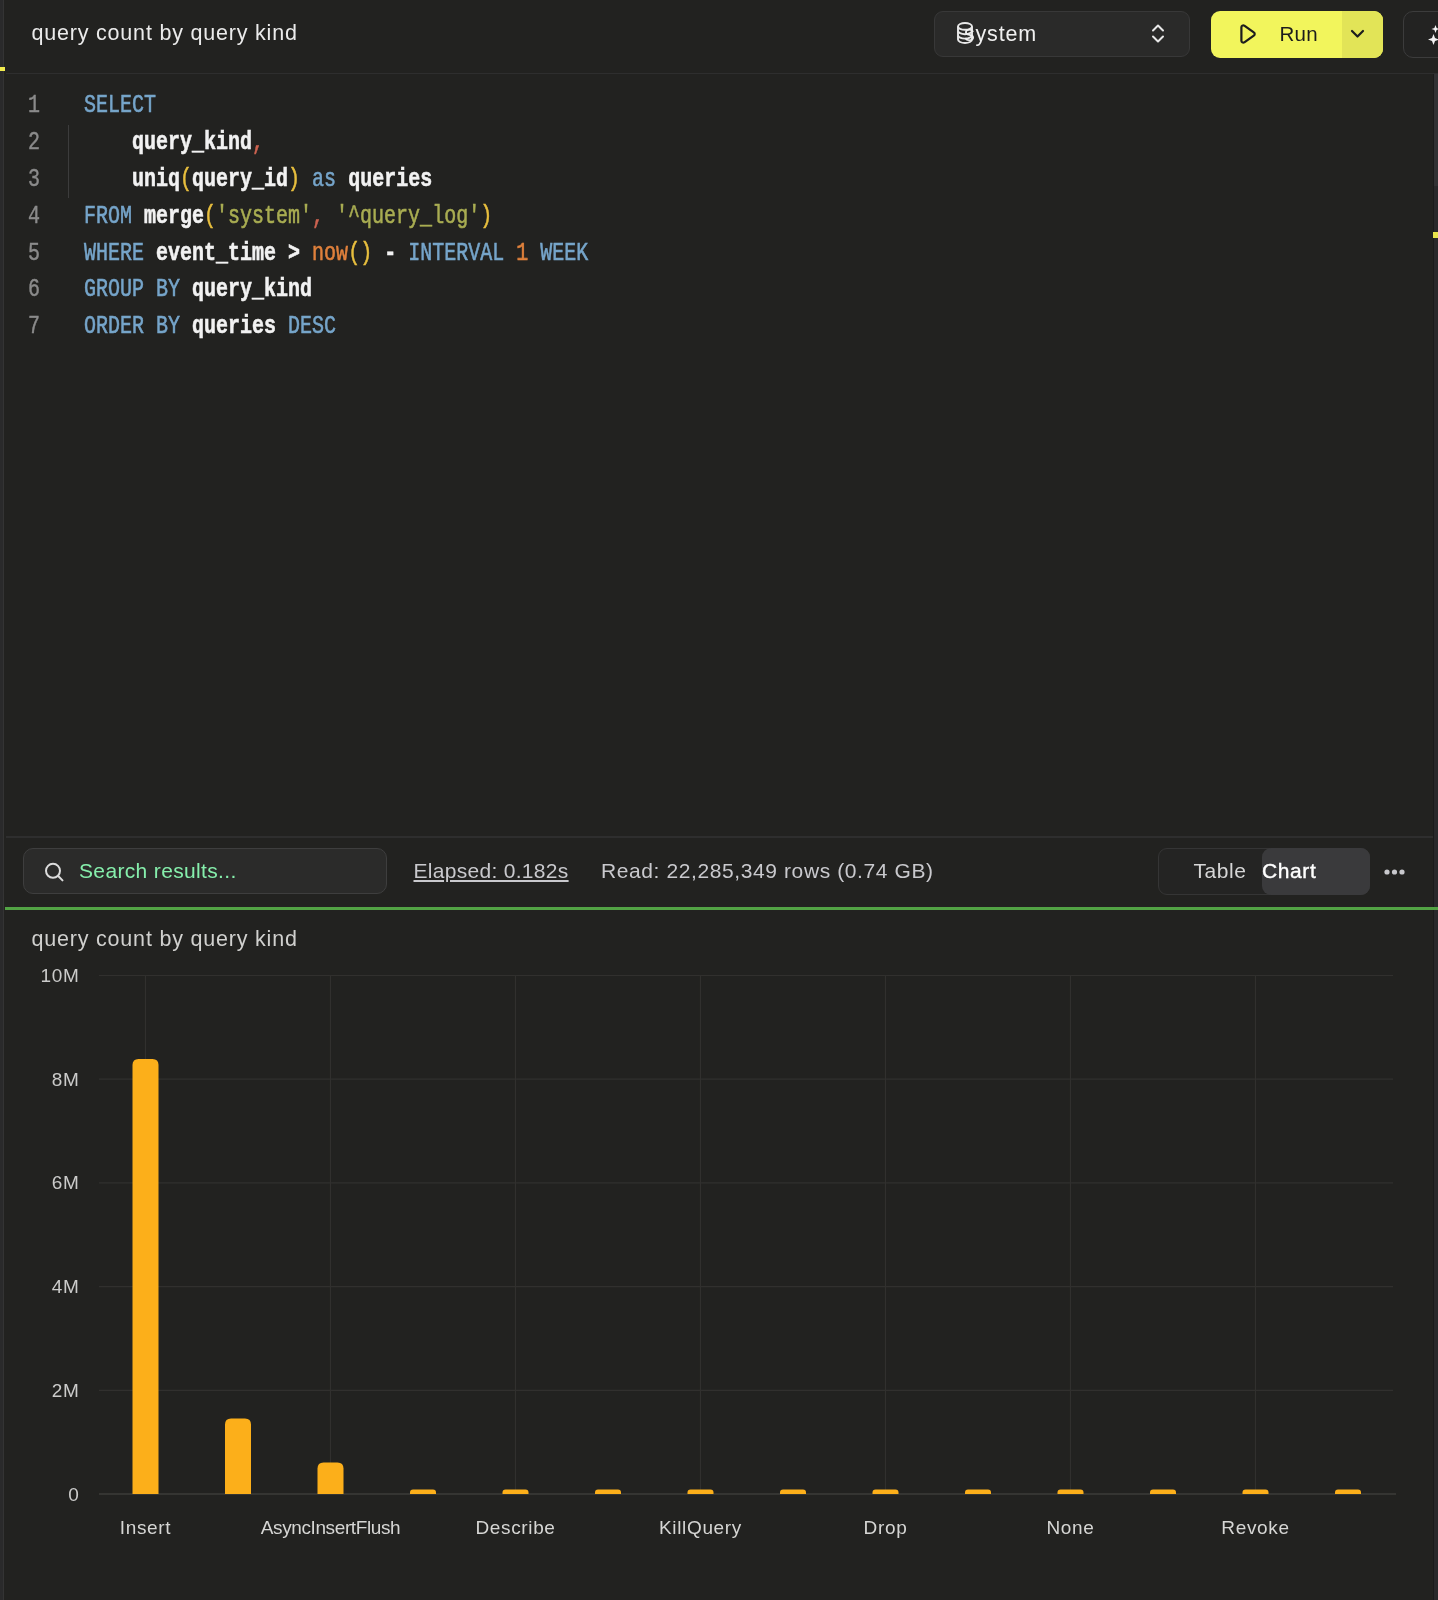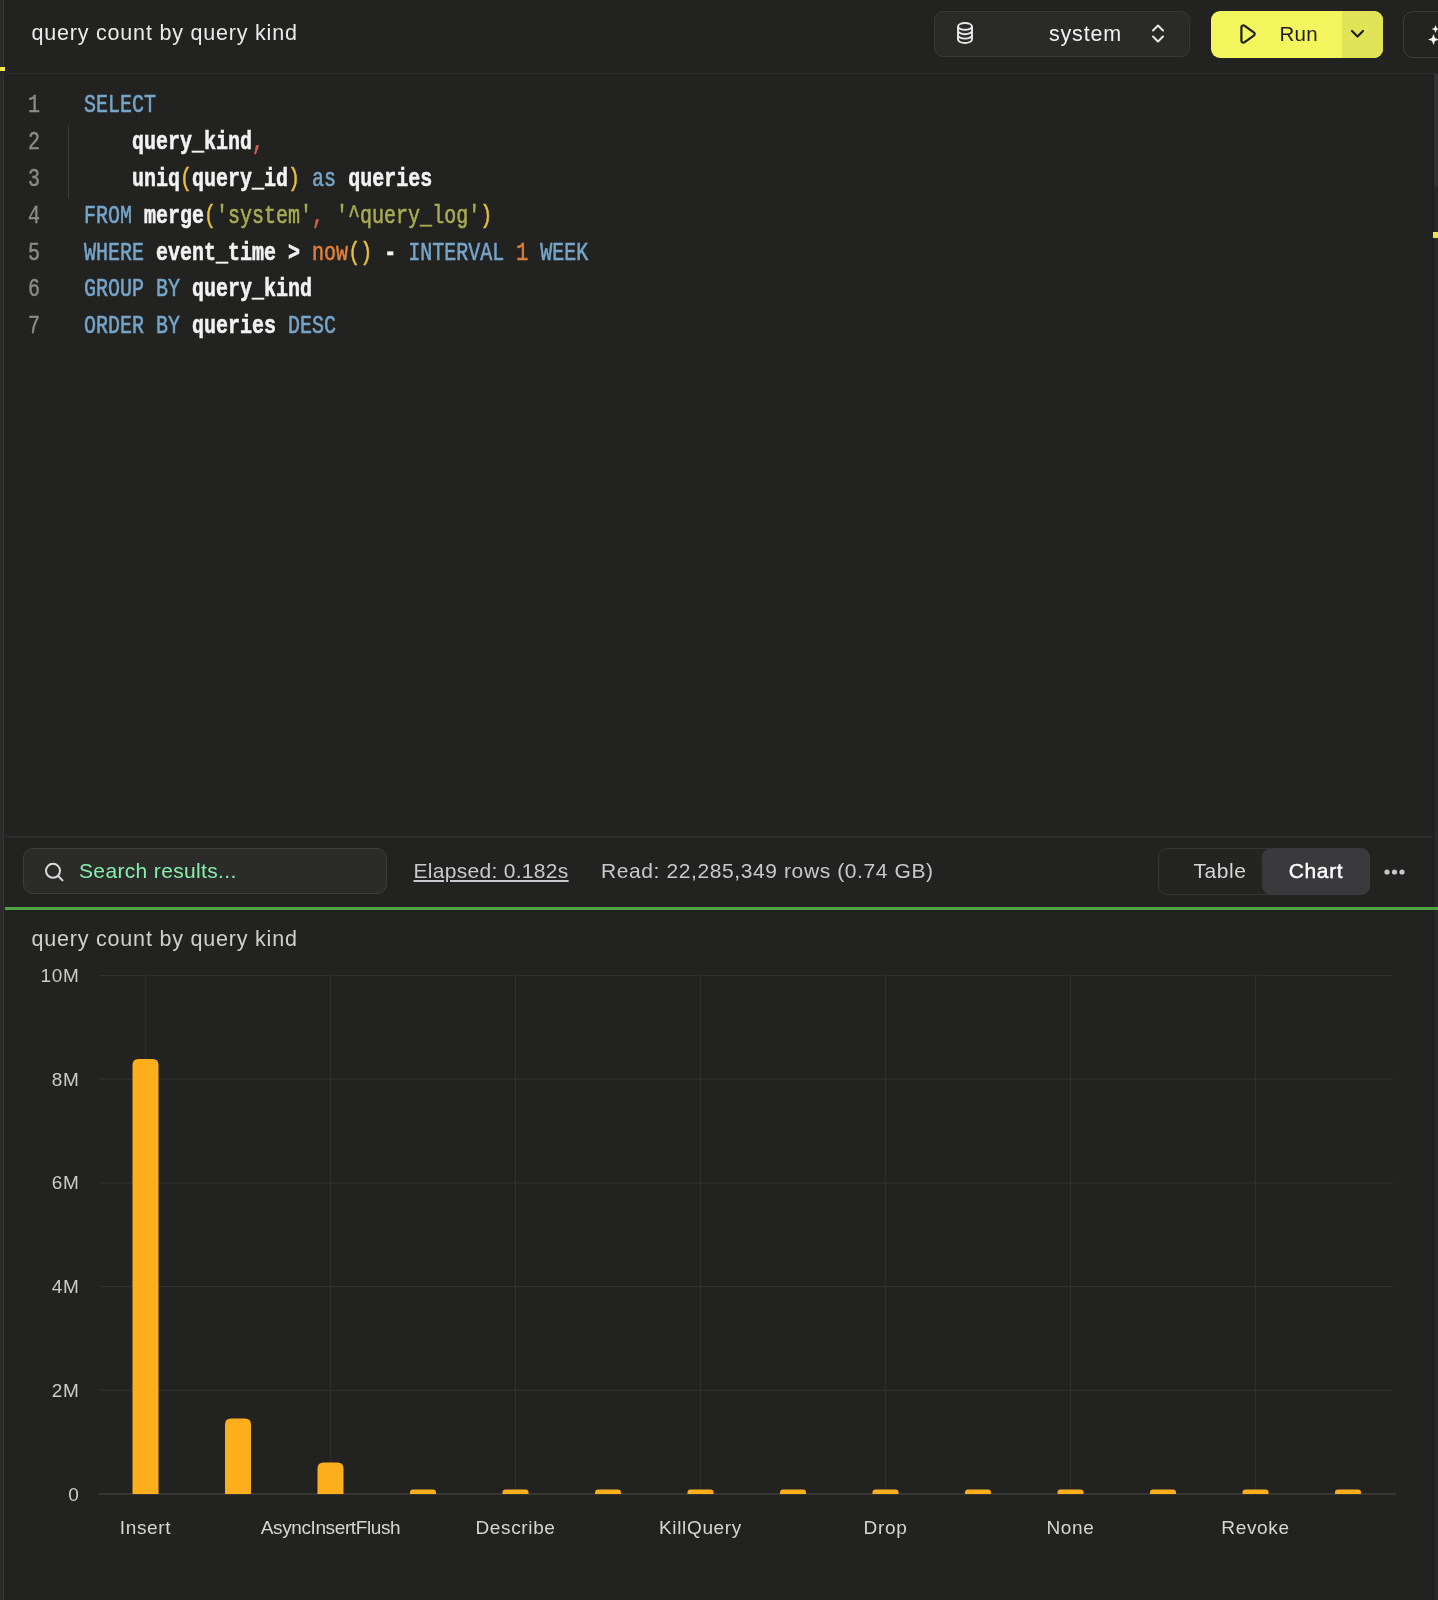--- a/index.html
+++ b/index.html
@@ -19,21 +19,21 @@
 
 <div class="abs" style="left:934px;top:11px;width:256px;height:46px;background:#2a2a29;border:1px solid #383838;border-radius:9px;"></div>
 <svg class="abs" style="left:956px;top:22px;" width="18" height="22" viewBox="0 0 18 22">
   <g fill="none" stroke="#e8e8e8" stroke-width="1.9">
     <ellipse cx="9" cy="4.4" rx="7" ry="3.4"></ellipse>
     <path d="M2 4.4 v4.4 c0 1.9 3.1 3.4 7 3.4 s7 -1.5 7 -3.4 v-4.4"></path>
     <path d="M2 8.8 v4.4 c0 1.9 3.1 3.4 7 3.4 s7 -1.5 7 -3.4 v-4.4"></path>
     <path d="M2 13.2 v4.4 c0 1.9 3.1 3.4 7 3.4 s7 -1.5 7 -3.4 v-4.4"></path>
   </g>
 </svg>
-<div class="abs" style="left:1049px;top:21.5px;font-size:21.5px;letter-spacing:0.8px;color:#f0f0f0;">system</div>
+<div class="abs" style="left:964px;top:21.5px;font-size:21.5px;letter-spacing:0.8px;color:#f0f0f0;">system</div>
 <svg class="abs" style="left:1148px;top:24px;" width="20" height="19" viewBox="0 0 20 19">
   <g fill="none" stroke="#e8e8e8" stroke-width="2" stroke-linecap="round" stroke-linejoin="round">
     <path d="M5 6.5 L10 1.5 L15 6.5"></path>
     <path d="M5 12.5 L10 17.5 L15 12.5"></path>
   </g>
 </svg>
 
 <div class="abs" style="left:1210.5px;top:11px;width:172px;height:47px;background:#f2f55c;border-radius:9px;overflow:hidden;">
   <div class="abs" style="right:0;top:0;width:40.5px;height:47px;background:#e2e457;"></div>
 </div>
@@ -90,21 +90,21 @@
   <circle cx="10" cy="9.8" r="7" fill="none" stroke="#dcdcdc" stroke-width="2"></circle>
   <path d="M15.2 15 L19.5 19.4" stroke="#dcdcdc" stroke-width="2" stroke-linecap="round"></path>
 </svg>
 <div class="abs" style="left:79px;top:858.5px;font-size:21px;letter-spacing:0.35px;color:#86efac;">Search results...</div>
 <div class="abs" style="left:413.5px;top:858.5px;font-size:21px;letter-spacing:0.3px;color:#c9c9cd;text-decoration:underline;">Elapsed: 0.182s</div>
 <div class="abs" style="left:601px;top:858.5px;font-size:21px;letter-spacing:0.6px;color:#c9c9cd;">Read: 22,285,349 rows (0.74 GB)</div>
 
 <div class="abs" style="left:1158px;top:848px;width:212px;height:47px;background:#242423;border:1px solid #353535;border-radius:9px;"></div>
 <div class="abs" style="left:1262px;top:848px;width:108px;height:47px;background:#3a3a3c;border-radius:9px;"></div>
 <div class="abs" style="left:1158px;top:859px;width:124px;text-align:center;font-size:21px;letter-spacing:0.6px;color:#d6d6d6;">Table</div>
-<div class="abs" style="left:1262px;top:859px;width:108px;text-align:center;font-size:21px;letter-spacing:0.6px;color:#ffffff;-webkit-text-stroke:0.4px #ffffff;">Chart</div>
+<div class="abs" style="left:1262px;top:859px;width:108px;font-size:21px;letter-spacing:0.6px;color:#ffffff;-webkit-text-stroke:0.4px #ffffff;">Chart</div>
 <div class="abs" style="left:1383px;top:868px;width:26px;height:8px;">
   <svg style="display:block" width="26" height="8" viewBox="0 0 26 8">
     <circle cx="4" cy="4" r="2.6" fill="#c8c8cc"></circle>
       <circle cx="11.5" cy="4" r="2.6" fill="#c8c8cc"></circle>
       <circle cx="19" cy="4" r="2.6" fill="#c8c8cc"></circle>
   </svg>
 </div>
 
 <div class="abs" style="left:5px;top:906.5px;width:1433px;height:3.2px;background:#52a344;"></div>
 

